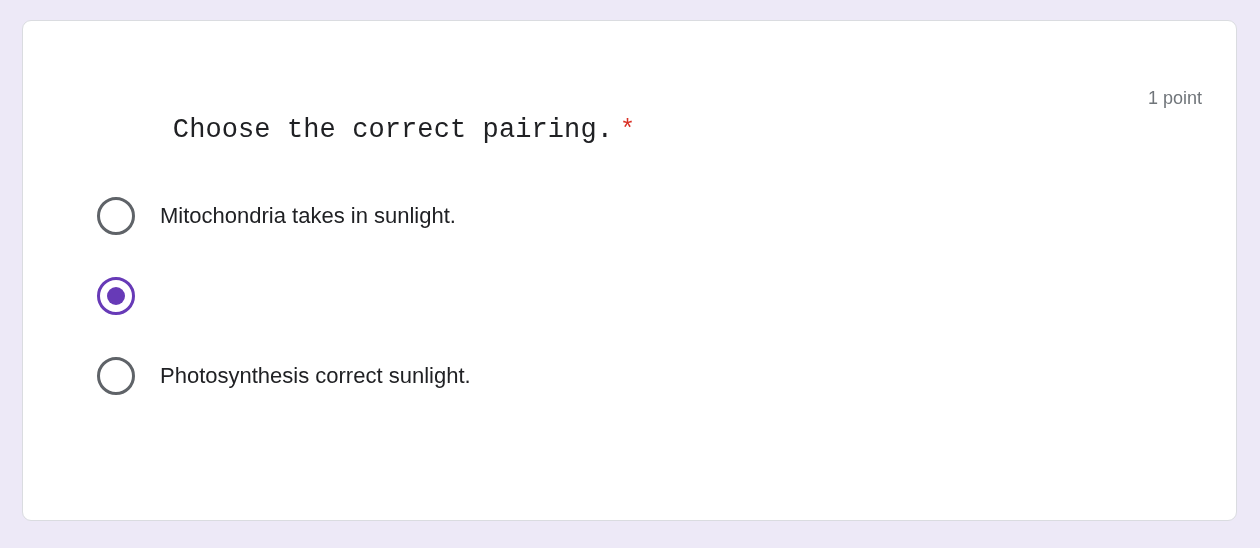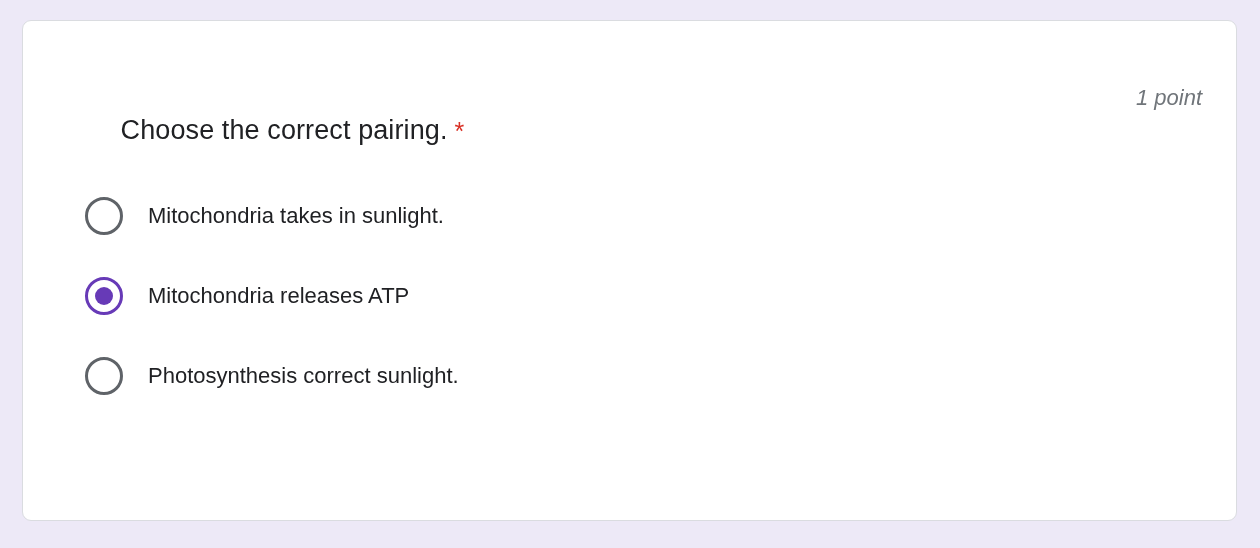--- a/index.html
+++ b/index.html
@@ -37,44 +37,44 @@
     justify-content: space-between;
   }
 
   .question-title {
     font-size: 27px;
     line-height: 36px;
     color: #202124;
     letter-spacing: 0.1px;
     font-weight: 400;
     white-space: pre-wrap;
+    font-family: Liberation Mono, monospace;
   }
 
   .required-asterisk {
     color: #d93025;
     font-size: 25px;
     line-height: 36px;
     margin-left: 7px;
     vertical-align: top;
     position: relative;
     top: 1px;
   }
 
   .points-label {
-    font-size: 22px;
+    font-size: 18px;
     line-height: 36px;
     color: #70757a;
     white-space: nowrap;
     padding-top: 4px;
-    font-style: italic;
   }
 
   .options-list {
     position: absolute;
-    left: 40px;
+    left: 52px;
     top: 155px;
     right: 40px;
   }
 
   .option-row {
     display: flex;
     align-items: center;
     height: 80px;
   }
 
@@ -136,21 +136,20 @@
       <span class="radio">
         
       </span>
       <span class="option-label">Mitochondria takes in sunlight.</span>
     </div>
 
     <div class="option-row">
       <span class="radio selected">
         <span class="inner-dot"></span>
       </span>
-      <span class="option-label">Mitochondria releases ATP</span>
     </div>
 
 
     <div class="option-row">
       <span class="radio">
         
       </span>
       <span class="option-label">Photosynthesis correct sunlight.</span>
     </div>
 

